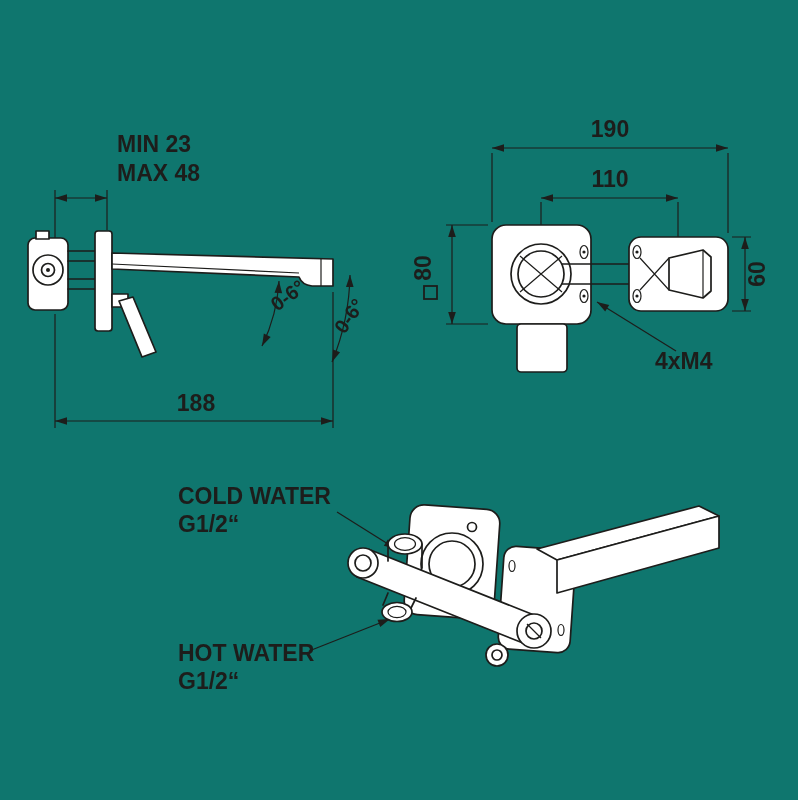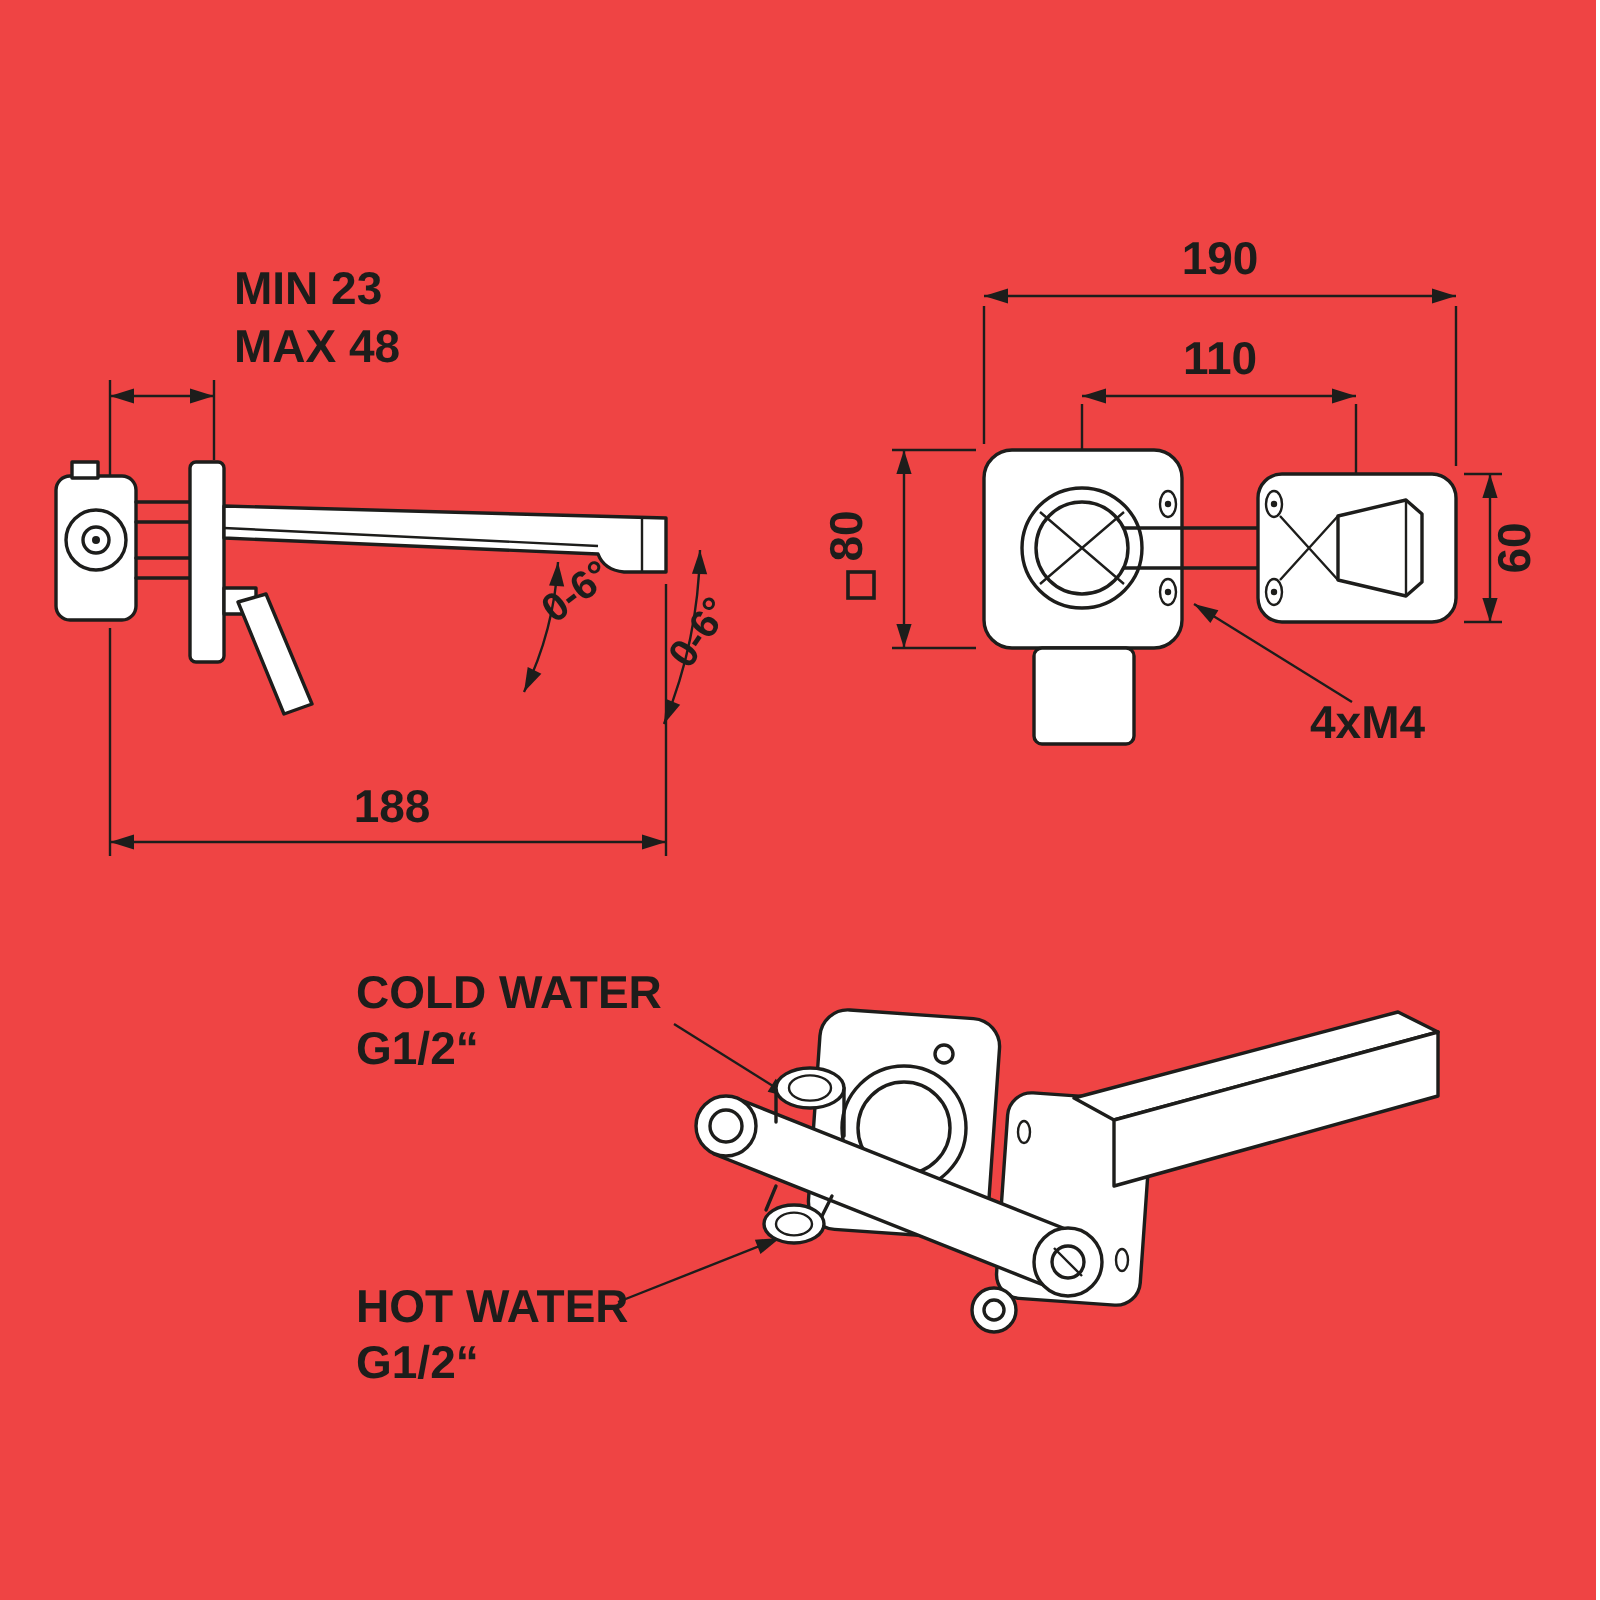--- a/index.html
+++ b/index.html
@@ -1,16 +1,16 @@
 <!DOCTYPE html>
 <html><head>
 <meta charset="utf-8">
 <style>
   html,body{margin:0;padding:0;background:#ffffff;}
-  .canvas{width:798px;height:800px;background:#ef4444;position:relative;overflow:hidden;font-family:"Liberation Sans",sans-serif;}
+  .canvas{width:798px;height:800px;background:#0f766e;position:relative;overflow:hidden;font-family:"Liberation Sans",sans-serif;}
   svg{display:block;}
   svg text{font-family:"Liberation Sans",sans-serif;font-weight:700;fill:#1d1d1b;}
   .dim-text{font-size:23px;}
   .angle-text{font-size:20px;}
   .outline{fill:#ffffff;stroke:#1d1d1b;stroke-width:1.7;stroke-linejoin:round;}
   .line{fill:none;stroke:#1d1d1b;stroke-width:1.7;stroke-linejoin:round;stroke-linecap:round;}
   .thin{fill:none;stroke:#1d1d1b;stroke-width:1.2;}
   .filldot{fill:#1d1d1b;stroke:none;}
 </style>
 </head>

